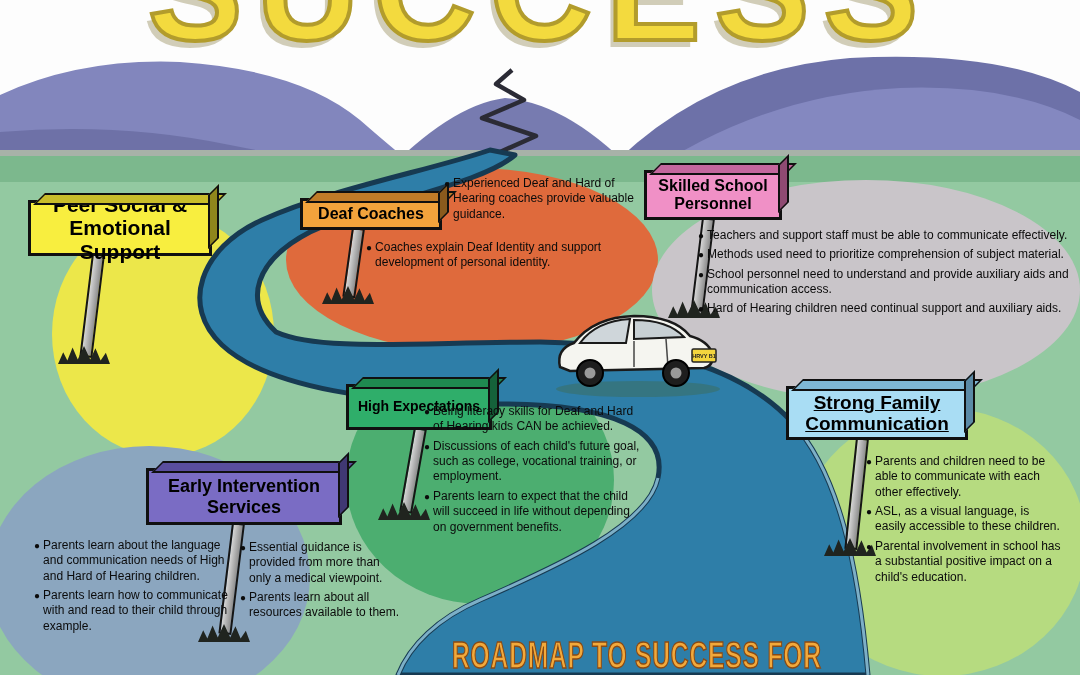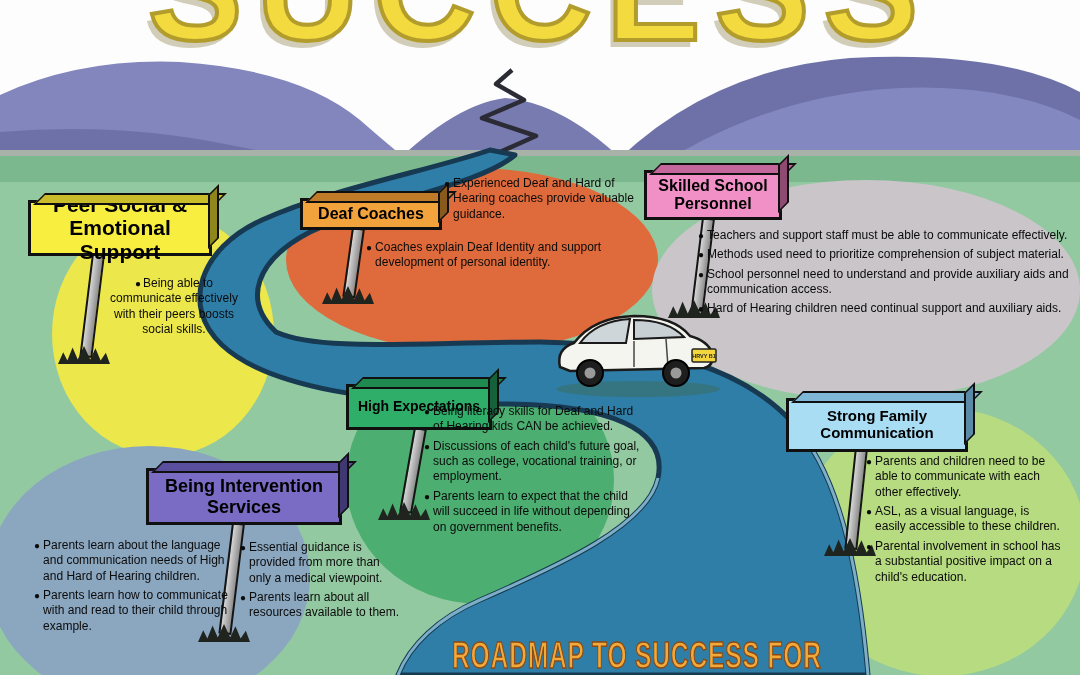--- a/index.html
+++ b/index.html
@@ -132,32 +132,29 @@
 
   <div class="sign" style="left:346px;top:384px;">
     <div class="post" style="left:68px;top:44px;height:82px;transform:rotate(10deg);"></div>
     <div class="grass" style="left:32px;top:118px;"></div>
     <div class="sign-face" style="--face:#2fae6a;--top:#1f8a50;--side:#15623a;left:0;top:0;width:146px;height:46px;font-size:14px;">High Expectations</div>
   </div>
 
   <div class="sign" style="left:146px;top:468px;">
     <div class="post" style="left:86px;top:55px;height:108px;transform:rotate(7deg);"></div>
     <div class="grass" style="left:52px;top:156px;"></div>
-    <div class="sign-face" style="--face:#7a6cc4;--top:#5a4e9e;--side:#403873;left:0;top:0;width:196px;height:57px;font-size:18px;">Being Intervention Services</div>
+    <div class="sign-face" style="--face:#7a6cc4;--top:#5a4e9e;--side:#403873;left:0;top:0;width:196px;height:57px;font-size:18px;">Early Intervention Services</div>
   </div>
 
   <div class="sign" style="left:786px;top:386px;">
     <div class="post" style="left:70px;top:52px;height:108px;transform:rotate(6deg);"></div>
     <div class="grass" style="left:38px;top:152px;"></div>
-    <div class="sign-face" style="--face:#a9ddf4;--top:#7fb8d6;--side:#5b8aa6;left:0;top:12px;width:182px;height:54px;font-size:15px;">Strong Family Communication</div>
-  </div>
-
-  <div class="bullets centered wide-gap" style="left:98px;top:276px;width:152px;">
-    <div class="b"><span class="dot">●</span><span>Being able to communicate effectively with their peers boosts social skills.</span></div>
-  </div>
+    <div class="sign-face" style="--face:#a9ddf4;--top:#7fb8d6;--side:#5b8aa6;left:0;top:0;width:182px;height:54px;font-size:19px;text-decoration:underline;">Strong Family Communication</div>
+  </div>
+
 
   <div class="bullets" style="left:444px;top:176px;width:196px;">
     <div class="b">
         <span class="dot">●</span>
         <span>Experienced Deaf and Hard of Hearing coaches provide valuable guidance.</span>
       </div>
   </div>
   <div class="bullets" style="left:366px;top:240px;width:290px;">
     <div class="b">
         <span class="dot">●</span>

